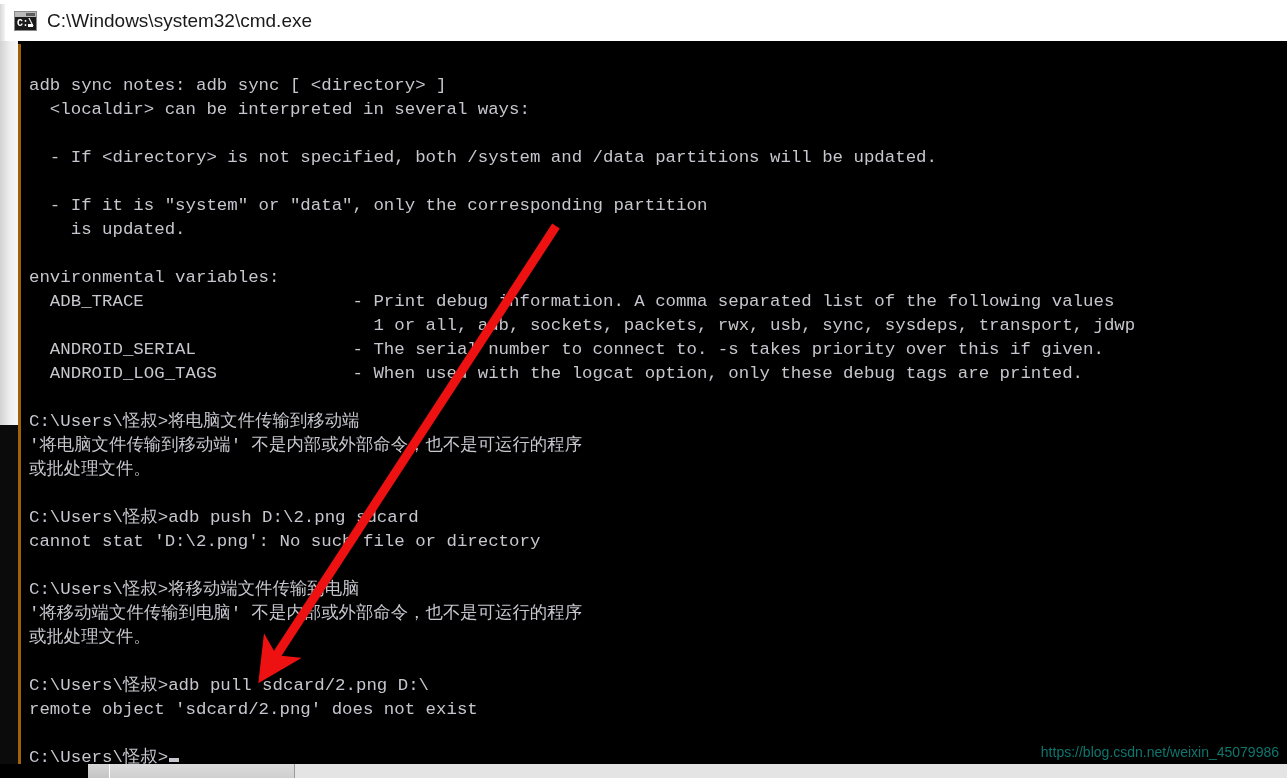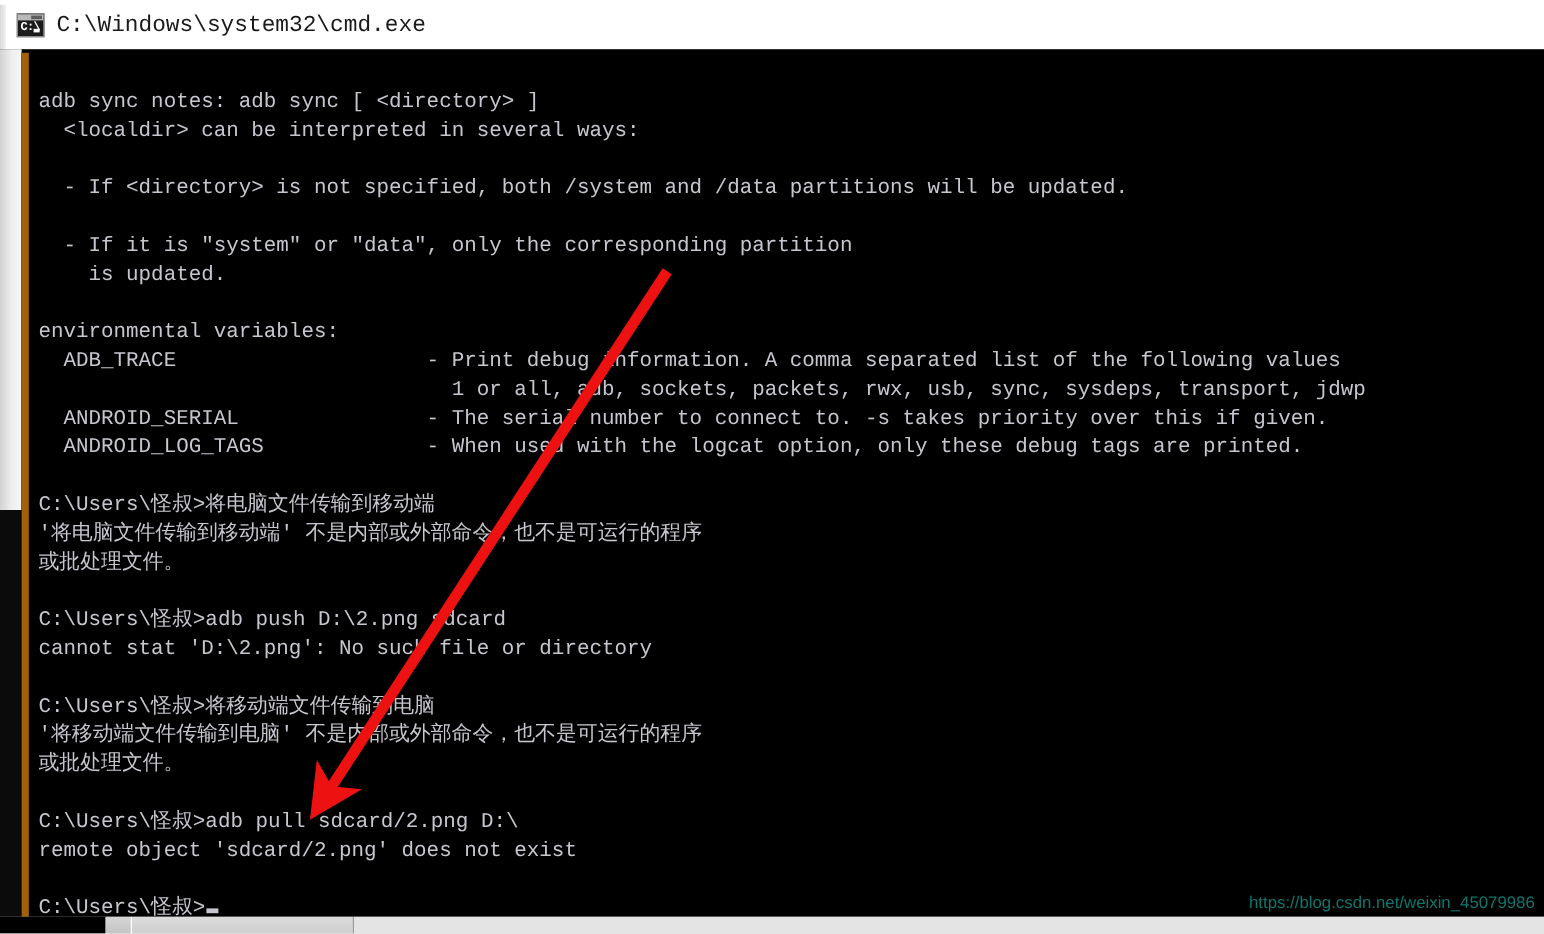--- a/index.html
+++ b/index.html
@@ -78,21 +78,21 @@
   }
   .cmd-icon .cursor {
     position: absolute;
     right: 3px;
     bottom: 3px;
     width: 5px;
     height: 3px;
     background: #ffffff;
   }
   #title-text {
-    font-family: Liberation Mono, monospace;
+    font-family: Liberation Sans, sans-serif;
     font-size: 19px;
     color: #1a1a1a;
     line-height: 22px;
     white-space: nowrap;
     text-align: center;
   }
 
   
   #console-outer {
     position: absolute;
@@ -118,21 +118,21 @@
     width: 18px;
     height: 339px;
     background: #0b0b0b;
   }
   #console-border {
     position: absolute;
     left: 18px;
     top: 44px;
     width: 1269px;
     height: 720px;
-    border-left: 6px solid #a16207;
+    border-left: 3px solid #a16207;
     box-sizing: border-box;
     background: #000000;
   }
 
   #console-text {
     position: absolute;
     left: 8px;
     top: 30px;
     width: 1280px;
     font-family: "Liberation Mono", "DejaVu Sans Mono", monospace;

